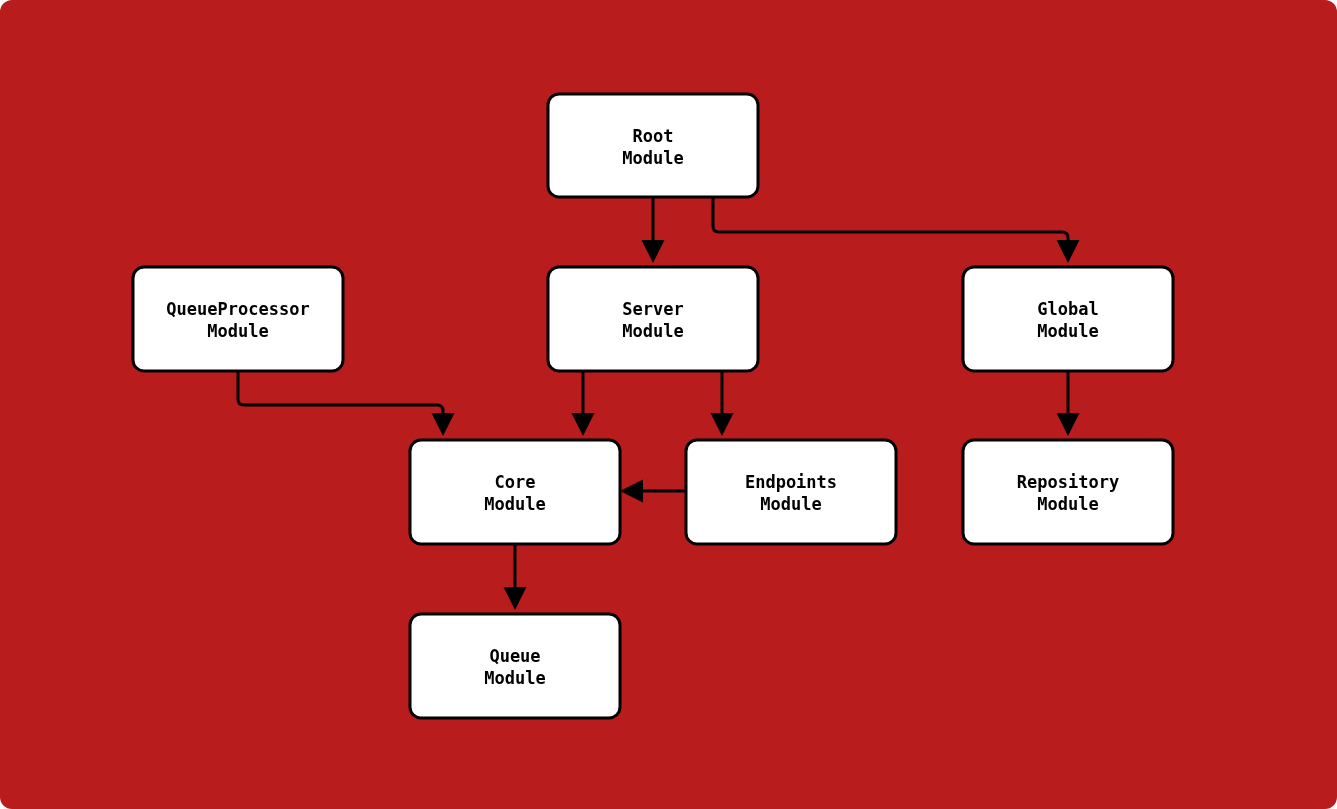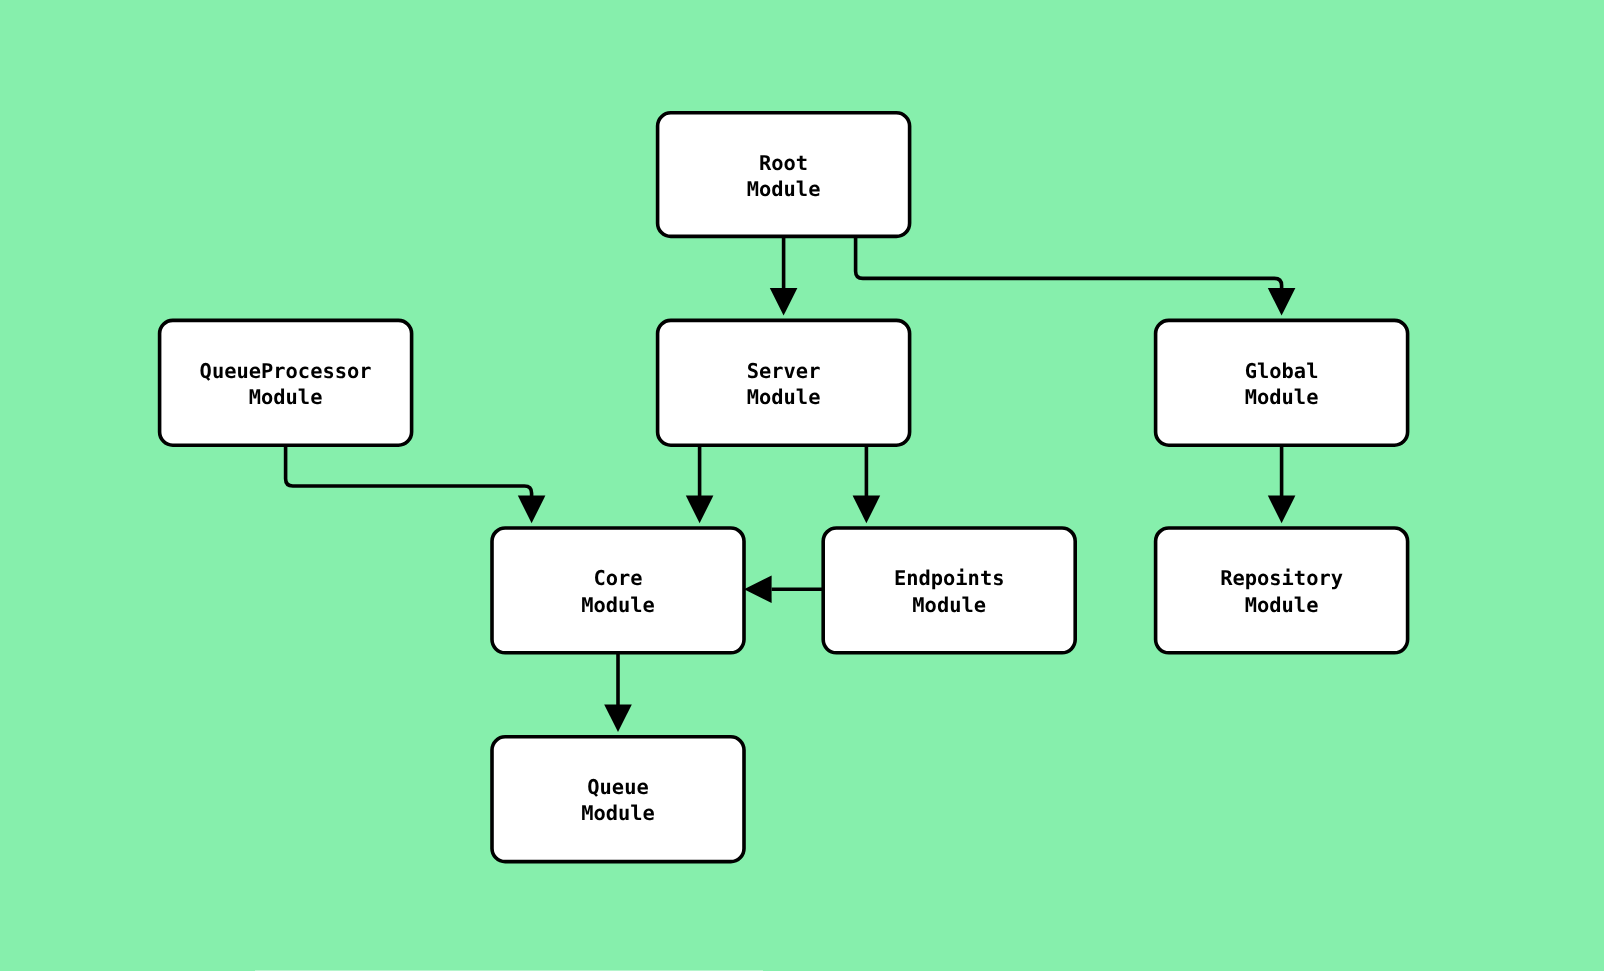--- a/index.html
+++ b/index.html
@@ -11,21 +11,22 @@
   body {
     width: 1337px;
     height: 809px;
     overflow: hidden;
     font-family: "DejaVu Sans Mono", "Liberation Mono", monospace;
   }
   #diagram-root {
     position: relative;
     width: 1337px;
     height: 809px;
-    background: #86efac;
+    background: #b91c1c;
+    border-radius: 12px;
   }
   svg#graph {
     display: block;
     width: 1337px;
     height: 809px;
   }
   .node-box {
     fill: #ffffff;
     stroke: #000000;
     stroke-width: 3;

